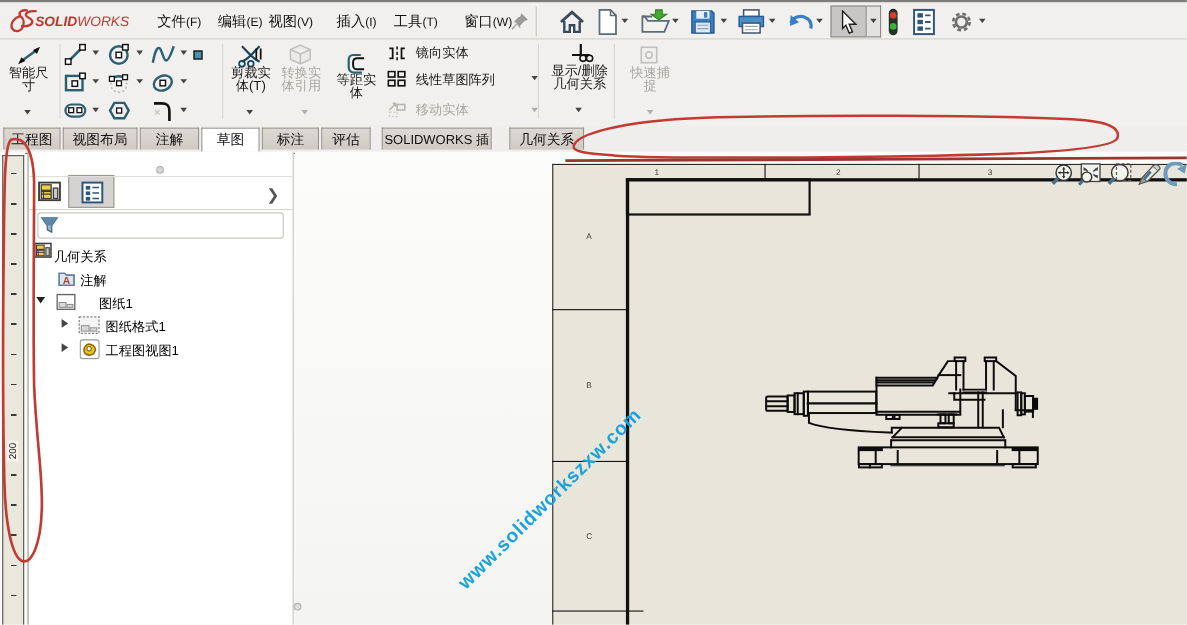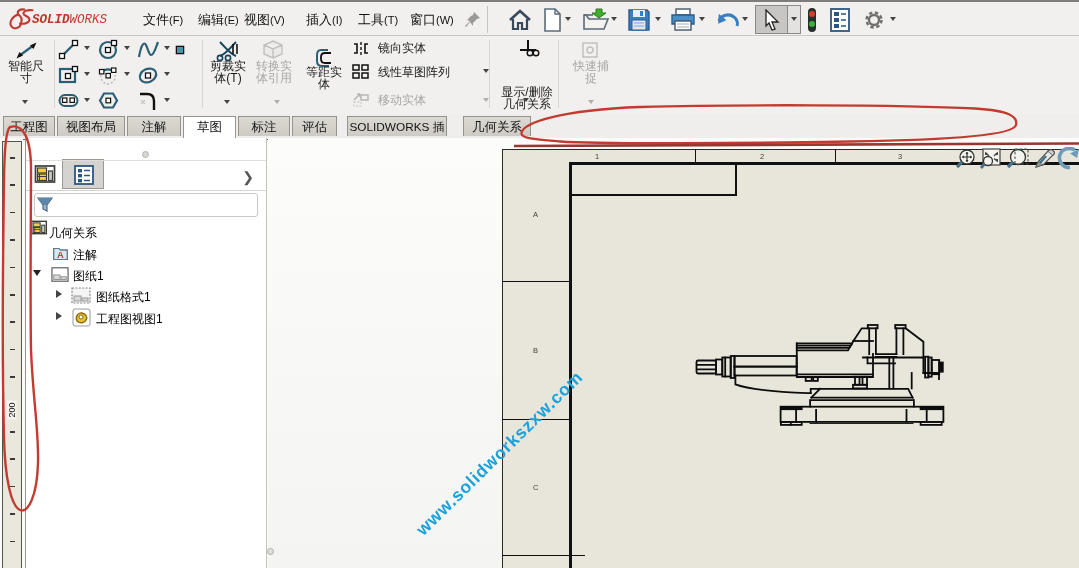--- a/index.html
+++ b/index.html
@@ -3,21 +3,21 @@
 <meta charset="utf-8">
 <style>
 * { margin:0; padding:0; box-sizing:border-box; }
 html,body { width:1079px; height:568px; overflow:hidden; font-family:"Liberation Sans", sans-serif; }
 #page { position:relative; width:1079px; height:568px; background:#f0efed; }
 .abs { position:absolute; }
 
 
 #titlebar { position:absolute; left:0; top:0; width:1079px; height:36px; background:#f1f0ee; border-top:2px solid #7e7d7b; border-bottom:1px solid #c9c7c4; }
 #logo { position:absolute; left:6px; top:4px; }
-#logotext { position:absolute; left:32px; top:11px; font-size:12.5px; font-style:italic; color:#c33b33; letter-spacing:0px;font-family:Liberation Mono, monospace; }
+#logotext { position:absolute; left:32px; top:11px; font-size:12.5px; font-style:italic; color:#c33b33; letter-spacing:0px; }
 #logotext b { font-weight:bold; color:#c0342c; }
 .menu { position:absolute; top:9px; font-size:13px; color:#111; }
 .menu span { font-size:11px; }
 #tb-sep1 { position:absolute; left:487px; top:4px; width:1px; height:27px; background:#c6c4c1; }
 .ticon { position:absolute; top:5px; }
 
 
 #toolbar { position:absolute; left:0; top:36px; width:1079px; height:78px; background:#f1f0ee; }
 .tsep { position:absolute; top:4px; width:1px; height:68px; background:#d8d6d2; }
 .tlabel { position:absolute; font-size:12px; color:#1a1a1a; text-align:center; line-height:12px; white-space:pre; }
@@ -67,21 +67,21 @@
         <path d="M12.3 8.6 C6.5 10.2 2.6 16.2 5.4 20.4 C8 23.8 13.8 22.6 15.2 17.2 C16.3 13.2 14.6 9.9 12.3 8.6"></path>
         <path d="M26.5 4.2 C21 3.6 17.2 5.4 17.5 7.8 C17.8 10 23.6 10.4 23.4 13.6 C23.2 16.6 19 18.4 14 17.6"></path>
       </g>
     </svg>
     <div id="logotext"><b>SOLID</b>WORKS</div>
     <div class="menu" style="left:143px;">文件<span>(F)</span></div>
     <div class="menu" style="left:198px;">编辑<span>(E)</span></div>
     <div class="menu" style="left:244px;">视图<span>(V)</span></div>
     <div class="menu" style="left:306px;">插入<span>(I)</span></div>
     <div class="menu" style="left:358px;">工具<span>(T)</span></div>
-    <div class="menu" style="left:410px;text-align:right;">窗口<span>(W)</span></div>
+    <div class="menu" style="left:422px;text-align:right;">窗口<span>(W)</span></div>
 
     <svg class="ticon" style="left:464px;top:8px;" width="18" height="18" viewBox="0 0 18 18">
         <path d="M10 2 L16 8 L13 9 L9 13 L9 16 L6 12 L2 17 L1 16 L6 11 L3 10 L7 6 L9 5 Z" fill="#9a9a98"></path>
       </svg>
     <div id="tb-sep1"></div>
 
     <svg class="ticon" style="left:507px;" width="26" height="26" viewBox="0 0 26 26">
         <path d="M3 13 L13 4 L23 13" fill="none" stroke="#39495c" stroke-width="2.6"></path>
         <path d="M6 12 L6 22 L11 22 L11 16 L15 16 L15 22 L20 22 L20 12" fill="none" stroke="#39495c" stroke-width="2.2"></path>
       </svg>
@@ -275,21 +275,21 @@
       </svg>
     <div class="tlabel dis" style="left:378px; top:58px; width:80px; text-align:left;">移动实体</div>
     <div class="drop dis" style="left:483px; top:62px;"></div>
 
     <svg class="abs" style="left:516px; top:2px;" width="24" height="20" viewBox="0 0 24 20">
         <path d="M12 2 L12 12 M4 12 L20 12" stroke="#111" stroke-width="2"></path>
         <circle cx="14" cy="15" r="2.8" fill="none" stroke="#111" stroke-width="1.4"></circle>
         <circle cx="20" cy="15" r="2.8" fill="none" stroke="#111" stroke-width="1.4"></circle>
         <path d="M16.8 15 L17.2 15" stroke="#111" stroke-width="1.4"></path>
       </svg>
-    <div class="tlabel" style="left:496px; top:22px; width:62px;margin-top:28px;">显示/删除<br>几何关系</div>
+    <div class="tlabel" style="left:496px; top:22px; width:62px;">显示/删除<br>几何关系</div>
     <div class="drop" style="left:523px; top:62px;"></div>
 
     <svg class="abs" style="left:580px; top:4px;" width="20" height="20" viewBox="0 0 20 20">
         <rect x="3" y="3" width="14" height="14" fill="none" stroke="#c2c0be" stroke-width="1.5"></rect>
         <circle cx="10" cy="10" r="3" fill="none" stroke="#c2c0be" stroke-width="1.5"></circle>
       </svg>
     <div class="tlabel dis" style="left:566px; top:24px; width:50px;">快速捕<br>捉</div>
     <div class="drop dis" style="left:588px; top:64px;"></div>
   </div>
 
@@ -354,21 +354,21 @@
           <text x="6" y="15" font-size="11" font-weight="bold" fill="#c23a32" font-family="Liberation Sans">A</text>
         </svg>
       <div class="titem" style="left:47px; top:109px;">注解</div>
 
       <div class="texp" style="left:7px; top:132px; border-left:4.5px solid transparent; border-right:4.5px solid transparent; border-top:6px solid #222;"></div>
       <svg class="abs" style="left:25px; top:128px;" width="18" height="17" viewBox="0 0 20 19">
           <rect x="1" y="2" width="18" height="15" fill="#fff" stroke="#666" stroke-width="1.4"></rect>
           <rect x="3" y="10" width="7" height="5" fill="#d9d9d9" stroke="#888" stroke-width="1"></rect>
           <rect x="11" y="12" width="6" height="3" fill="#d9d9d9" stroke="#888" stroke-width="1"></rect>
         </svg>
-      <div class="titem" style="left:47px; top:130px;">图纸1</div>
+      <div class="titem" style="left:64px; top:130px;">图纸1</div>
 
       <div class="texp" style="left:30px; top:152px; border-top:4.5px solid transparent; border-bottom:4.5px solid transparent; border-left:6px solid #444;"></div>
       <svg class="abs" style="left:45px; top:149px;" width="20" height="17" viewBox="0 0 20 17">
           <rect x="1" y="1" width="18" height="15" fill="#f4f4f4" stroke="#888" stroke-width="1.2" stroke-dasharray="2 1.4"></rect>
           <rect x="3" y="9" width="7" height="5" fill="#d9d9d9" stroke="#999" stroke-width="1"></rect>
           <rect x="11" y="11" width="6" height="3" fill="#d9d9d9" stroke="#999" stroke-width="1"></rect>
         </svg>
       <div class="titem" style="left:70px; top:151px;">图纸格式1</div>
 
       <div class="texp" style="left:30px; top:174px; border-top:4.5px solid transparent; border-bottom:4.5px solid transparent; border-left:6px solid #444;"></div>

